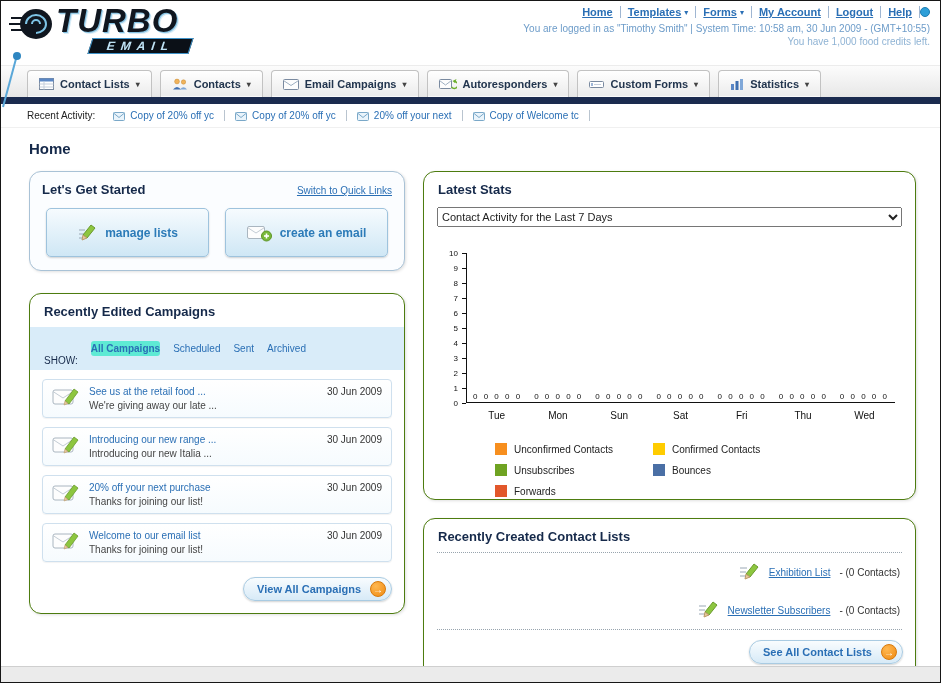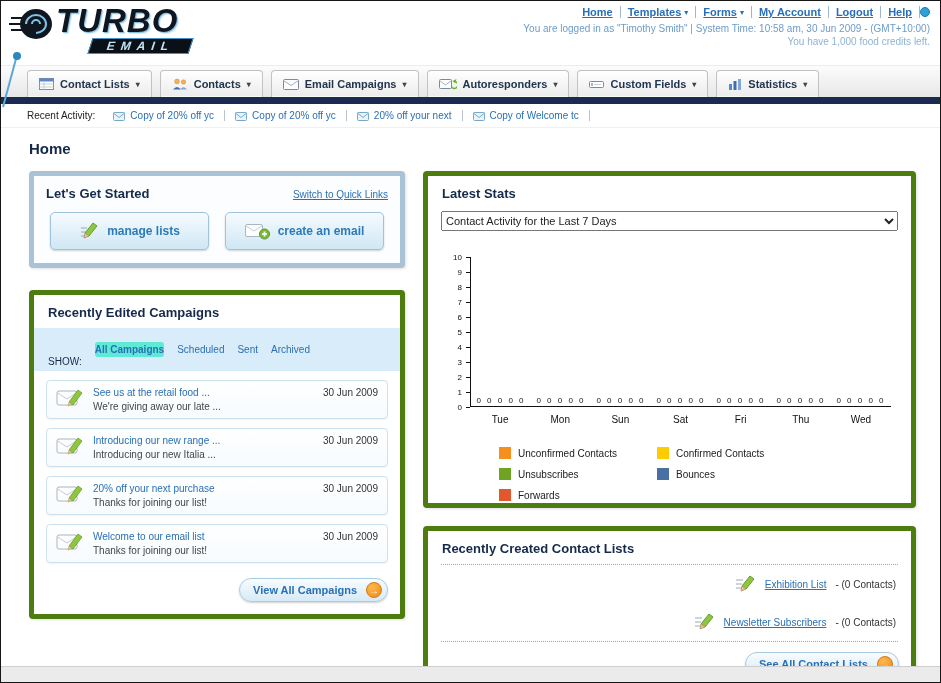--- a/index.html
+++ b/index.html
@@ -60,31 +60,31 @@
   .alabel { color: #222; margin-right: 8px; }
   .aitem { display: flex; align-items: flex-end; gap: 5px; padding: 0 10px; border-right: 1px solid #b9c4cf; color: #2a6fb5; }
 
   
   .main { padding: 8px 24px 0 28px; }
   .page-title { font-size: 15px; font-weight: bold; color: #15294a; margin: 4px 0 14px; }
   .columns { display: flex; gap: 18px; align-items: flex-start; }
   .col-left { width: 376px; flex: none; }
   .col-right { flex: 1; }
 
-  .panel { background: #fff; border: 5px solid #4d7c0f; border-radius: 4px; box-shadow: 1px 1px 3px rgba(0,0,0,.12); }
+  .panel { background: #fff; border: 1px solid #4d7c0f; border-radius: 12px; box-shadow: 1px 1px 3px rgba(0,0,0,.12); }
   .panel-title { font-size: 13px; font-weight: bold; color: #15294a; padding: 10px 14px 8px; }
 
   
   .getstarted { border-color: #a9c2d6; background: #fbfdff; padding: 10px 12px 13px; }
   .gs-head { display: flex; justify-content: space-between; align-items: baseline; margin-bottom: 11px; }
   .gs-title { font-size: 13px; font-weight: bold; color: #15294a; }
   .gs-link { font-size: 10px; color: #2a6fb5; text-decoration: underline; }
   .gs-buttons { display: flex; gap: 16px; padding: 0 4px; }
   .gs-btn {
-    flex: 1; display: flex; align-items: center; justify-content: center; gap: 8px; height: 38px;
+    flex: 1; display: flex; align-items: center; justify-content: center; gap: 8px; height: 49px;
     border: 1px solid #9ec3dd; border-radius: 5px;
     background: linear-gradient(#f6fbfe, #cfe7f5);
     font-size: 12px; font-weight: bold; color: #2c7bb8;
     box-shadow: 0 1px 2px rgba(0,0,0,.18);
   }
 
   
   .campaigns { margin-top: 22px; padding-bottom: 8px; }
   .show-bar { display: flex; align-items: center; gap: 13px; background: #d9ecf9; padding: 4px 14px; font-size: 10px; }
   .show-label { color: #16294a; margin-top: 24px; }
@@ -183,21 +183,21 @@
         <span class="hlink clickable">My Account</span>
       </span>
       <span class="hitem">
         <span class="hlink clickable">Logout</span>
       </span>
       <span class="hitem">
         <span class="hlink clickable">Help</span>
       </span>
       <span class="help-dot"></span>
     </div>
-    <div class="login-line">You are logged in as "Timothy Smith" | System Time: 10:58 am, 30 Jun 2009 - (GMT+10:00)</div>
+    <div class="login-line">You are logged in as "Timothy Smith" | System Time: 10:58 am, 30 Jun 2009 - (GMT+10:55)</div>
     <div class="credits-line">You have 1,000 food credits left.</div>
   </div>
 </div>
 
 <div class="tabbar">
   <div class="tab clickable">
     <svg width="15" height="12" viewBox="0 0 15 12">
         <rect x="0.5" y="0.5" width="14" height="11" fill="#fff" stroke="#7a8aa0"></rect>
         <rect x="0.5" y="0.5" width="14" height="3" fill="#5b87c5"></rect>
         <line x1="0.5" y1="6" x2="14.5" y2="6" stroke="#c5cedb"></line>
@@ -234,21 +234,21 @@
       </svg>
     <span>Autoresponders</span>
     <span class="tarr">▾</span>
   </div>
   <div class="tab clickable">
     <svg width="15" height="11" viewBox="0 0 15 11">
         <rect x="0.5" y="2.5" width="14" height="6" rx="1" fill="#fff" stroke="#7a8aa0"></rect>
         <line x1="3" y1="4" x2="3" y2="7" stroke="#3f6fb0"></line>
         <line x1="5" y1="5.5" x2="12" y2="5.5" stroke="#c5cedb"></line>
       </svg>
-    <span>Custom Fields</span>
+    <span>Custom Forms</span>
     <span class="tarr">▾</span>
   </div>
   <div class="tab clickable">
     <svg width="14" height="12" viewBox="0 0 14 12">
         <rect x="1" y="6" width="3" height="6" fill="#5b87c5"></rect>
         <rect x="5.5" y="3" width="3" height="9" fill="#3f6fb0"></rect>
         <rect x="10" y="1" width="3" height="11" fill="#7fa7d8"></rect>
       </svg>
     <span>Statistics</span>
     <span class="tarr">▾</span>

